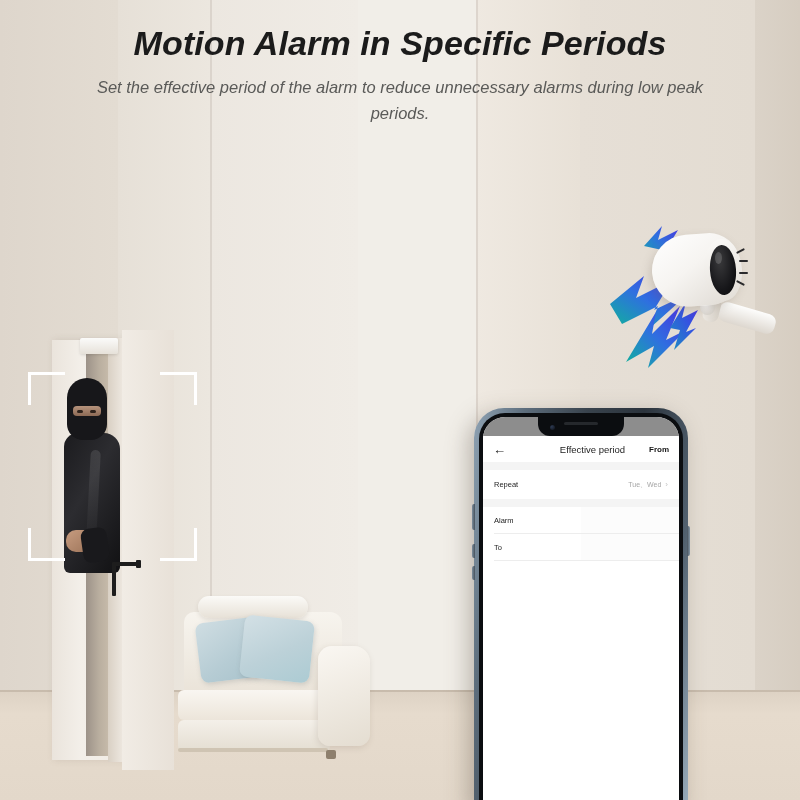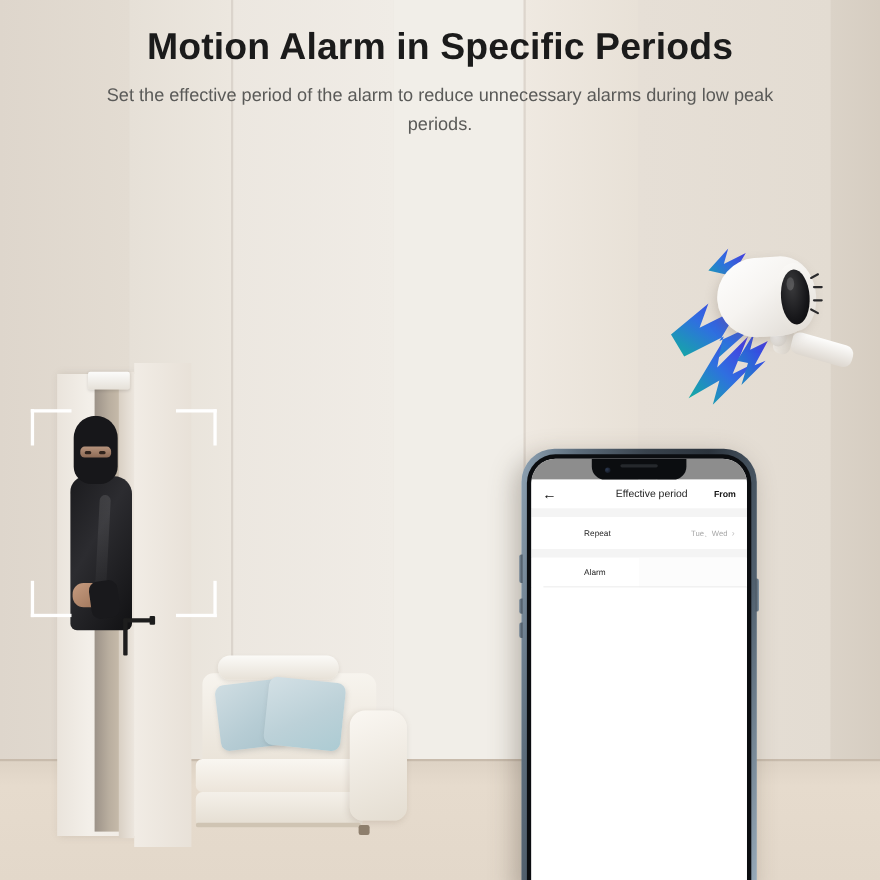--- a/index.html
+++ b/index.html
@@ -27,21 +27,21 @@
   .wall-seam{position:absolute;top:0;bottom:0;width:2px;background:rgba(180,170,158,.30);}
 
   
   .floor{
     position:absolute;left:0;right:0;top:690px;height:110px;
     background:linear-gradient(180deg,#ddd2c4 0%,#e6dbcd 22%,#e3d8ca 100%);
   }
   .floor-line{position:absolute;left:0;right:0;top:690px;height:2px;background:rgba(160,146,130,.35);}
 
   
-  .heading-wrap{position:absolute;left:0;right:0;top:24px;text-align:center;z-index:40;}
+  .heading-wrap{position:absolute;left:0;right:0;top:24px;text-align:center;z-index:40;font-style:italic;}
   .headline{
     font-size:34px;font-weight:bold;color:#1b1b1b;letter-spacing:.1px;
     line-height:1.15;margin:0 0 12px 0;
   }
   .subline{
     font-size:16.5px;color:#5a5a58;line-height:1.55;margin:0;
     max-width:660px;margin-left:auto;margin-right:auto;
   }
 
   
@@ -263,21 +263,21 @@
     padding-left:23px;
   }
   .nav-save{margin-left:auto;font-size:8px;color:#161616;font-weight:bold;cursor:pointer;}
 
   .sep{height:8px;background:#f4f4f4;}
 
   .row{
     height:29px;background:#ffffff;display:flex;align-items:center;
     padding:0 11px;box-sizing:border-box;position:relative;
   }
-  .row-label{font-size:7.5px;color:#1f1f1f;margin-left:37px;}
+  .row-label{font-size:7.5px;color:#1f1f1f;}
   .row-right{margin-left:auto;display:flex;align-items:center;gap:4px;}
   .row-value{font-size:7px;color:#a6a6a6;}
   .chev{font-size:8px;color:#c4c4c4;line-height:1;}
   .row-underline{
     position:absolute;left:11px;right:0;bottom:0;height:1px;background:#ededed;
   }
 
   .toggle{
     width:26px;height:14px;border-radius:7px;background:#e3e3e3;position:relative;cursor:pointer;
   }
@@ -465,19 +465,28 @@
         <div class="row row-time">
           <div class="time-band"></div>
           <span class="row-label">Alarm</span>
           <span class="row-right">
             <span class="row-value">09:00</span>
             <span class="chev">›</span>
           </span>
           <div class="row-underline"></div>
         </div>
 
+        <div class="row row-time">
+          <div class="time-band"></div>
+          <span class="row-label">To</span>
+          <span class="row-right">
+            <span class="row-value">18:00</span>
+            <span class="chev">›</span>
+          </span>
+          <div class="row-underline"></div>
+        </div>
 
         <div class="screen-fill"></div>
       </div>
     </div>
   </div>
 
 </div>
 
 </body></html>

